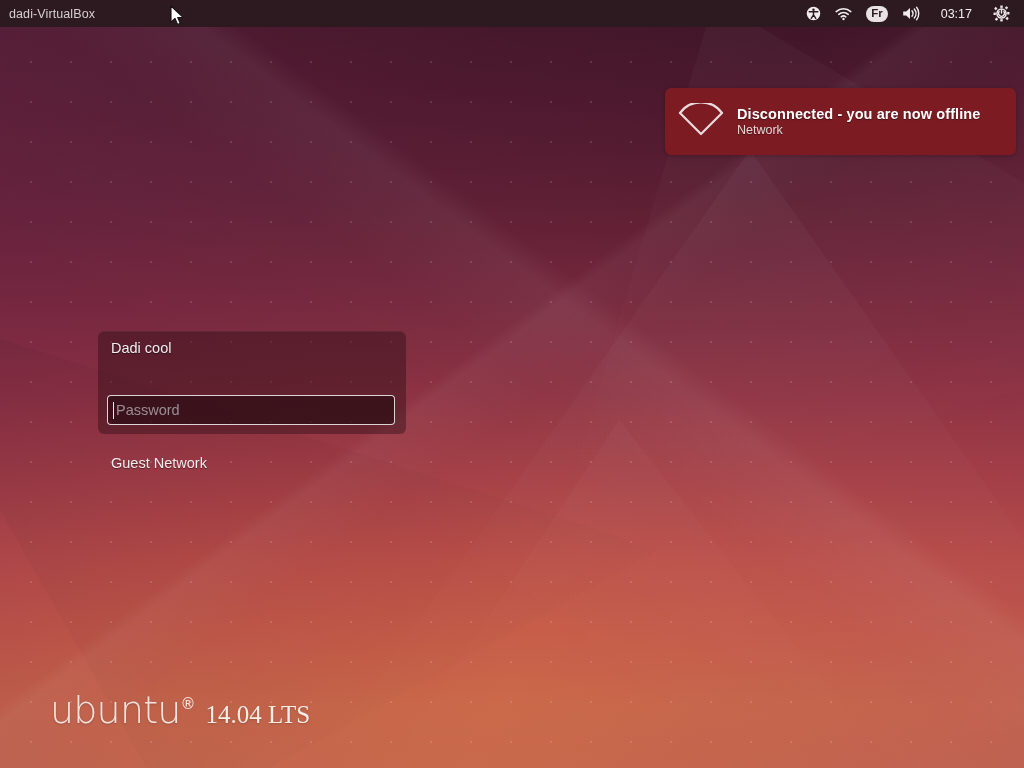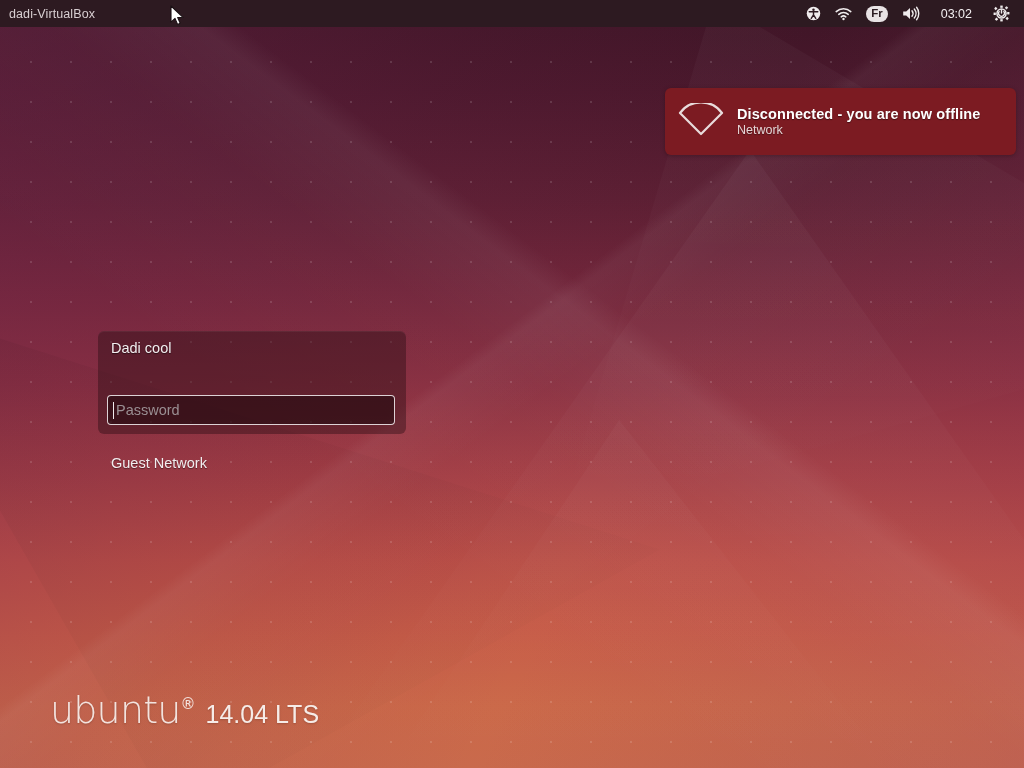--- a/index.html
+++ b/index.html
@@ -277,21 +277,21 @@
     top: -14px;
     left: 0px;
     font-family: "DejaVu Sans", sans-serif;
   }
   .brand-version {
     color: #f6ece8;
     font-size: 25px;
     font-weight: 300;
     margin-left: 10px;
     text-shadow: 0 1px 2px rgba(0,0,0,0.18);
-    font-family: Liberation Sans, sans-serif;
+    font-family: Liberation Serif, serif;
   }
 </style>
 </head>
 <body>
 
 <div id="screen">
 
   <div class="wall-base"></div>
   <div class="wall-tintl"></div>
   <div class="fold fold-a"></div>
@@ -340,21 +340,21 @@
           <svg width="18" height="15" viewBox="0 0 18 15">
             <path d="M1.2 5.4 L4.2 5.4 L8.0 2.0 L8.0 13.0 L4.2 9.6 L1.2 9.6 Z" fill="#f0eced"></path>
             <path d="M10.0 4.8 A4.4 4.4 0 0 1 10.0 10.2" stroke="#f0eced" stroke-width="1.4" fill="none" stroke-linecap="round"></path>
             <path d="M12.3 3.0 A7.2 7.2 0 0 1 12.3 12.0" stroke="#f0eced" stroke-width="1.4" fill="none" stroke-linecap="round"></path>
             <path d="M14.6 1.3 A10 10 0 0 1 14.6 13.7" stroke="#f0eced" stroke-width="1.4" fill="none" stroke-linecap="round"></path>
           </svg>
         </span>
       </div>
 
       <div class="ind">
-        <span class="clock">03:02</span>
+        <span class="clock">03:17</span>
       </div>
 
       <div class="ind">
         <span>
           <svg width="17" height="17" viewBox="0 0 18 18">
             <g fill="#f0eced">
               <path d="M9 0.6 L10.3 0.6 L10.3 3.0 L7.7 3.0 L7.7 0.6 Z"></path>
               <path d="M15.1 1.9 L16.1 2.9 L14.3 4.7 L12.5 2.9 L14.1 1.3 Z" opacity="0.95"></path>
               <path d="M17.4 8.0 L17.4 10.0 L15.0 10.0 L15.0 7.4 L17.4 7.4 Z"></path>
               <path d="M16.0 15.1 L15.0 16.1 L13.2 14.3 L15.0 12.5 L16.6 14.1 Z"></path>

